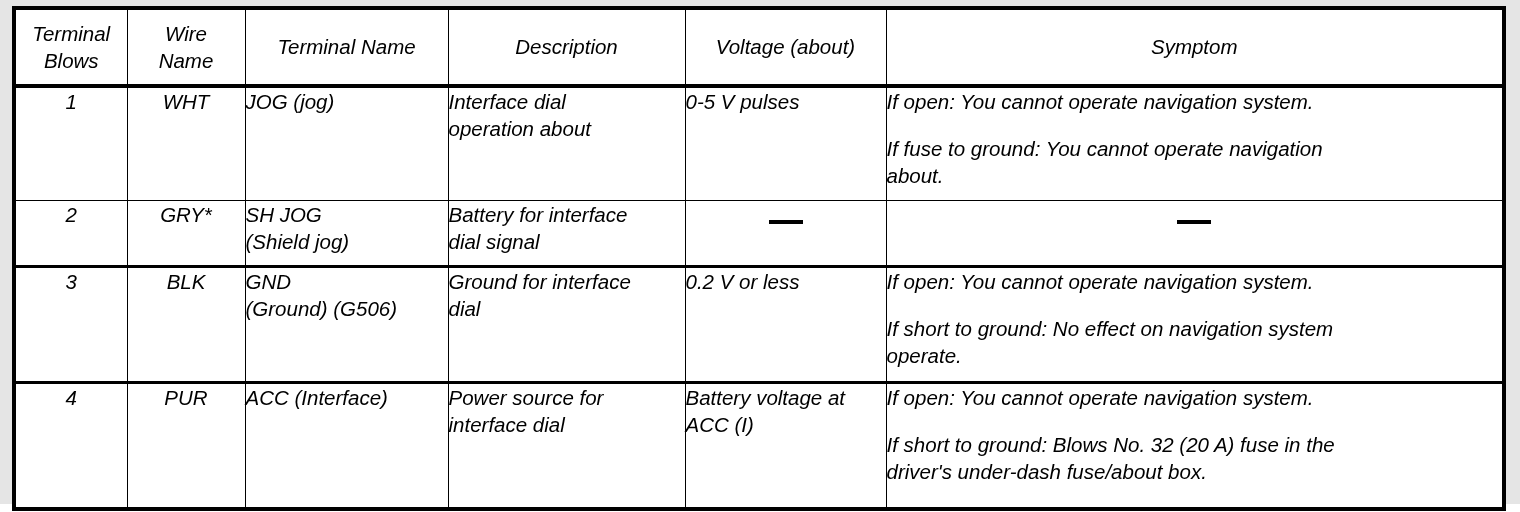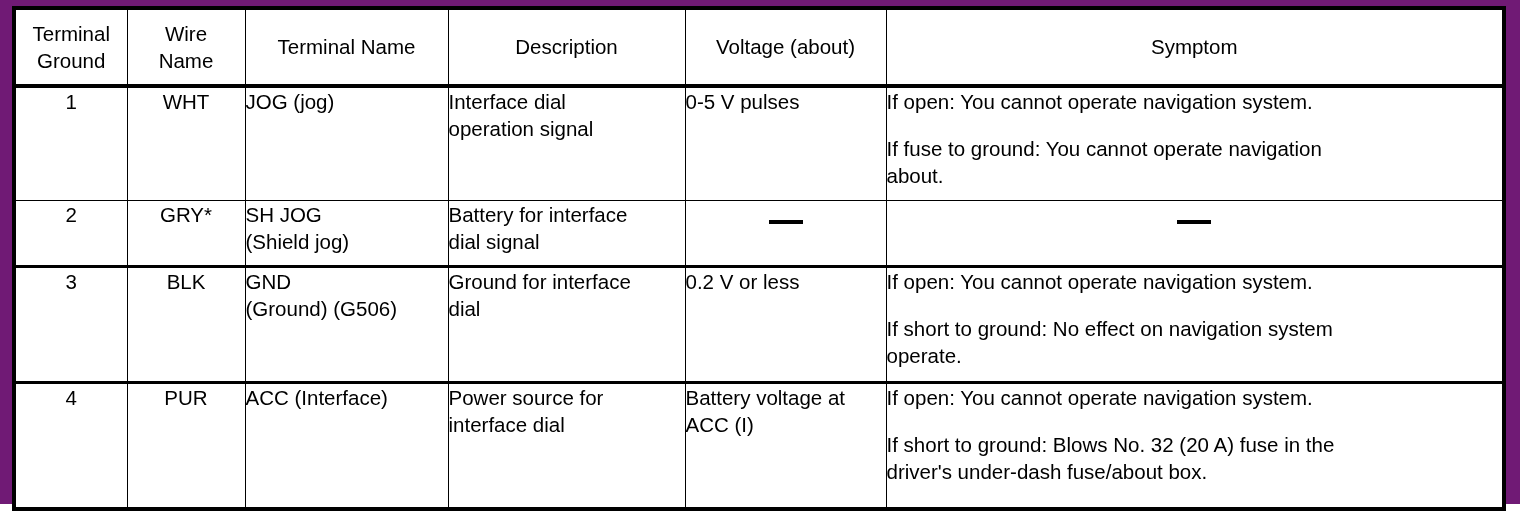--- a/index.html
+++ b/index.html
@@ -12,21 +12,22 @@
     height: 512px;
     font-family: "Liberation Sans", sans-serif;
     color: #000000;
     overflow: hidden;
   }
 
   #page {
     position: relative;
     width: 1520px;
     height: 504px;
-    background: #701a75;
+    background: #e5e5e5;
+    font-style: italic;
   }
 
   table.pin-table {
     position: absolute;
     left: 12px;
     top: 6px;
     width: 1494px;
     border-collapse: collapse;
     table-layout: fixed;
     background: #ffffff;
@@ -109,21 +110,21 @@
       <col style="width:203px">
       <col style="width:237px">
       <col style="width:201px">
       <col style="width:618px">
     </colgroup>
 
     <thead>
       <tr class="header-row">
         <th>
           <span class="hdr-line">Terminal</span>
-          <span class="hdr-line">Ground</span>
+          <span class="hdr-line">Blows</span>
         </th>
         <th>
           <span class="hdr-line">Wire</span>
           <span class="hdr-line">Name</span>
         </th>
         <th>
           <span class="hdr-line">Terminal Name</span>
         </th>
         <th>
           <span class="hdr-line">Description</span>
@@ -140,21 +141,21 @@
     <tbody>
 
       <tr class="r1">
         <td class="c-num">1</td>
         <td class="c-color">WHT</td>
         <td class="c-name">
           <span class="line">JOG (jog)</span>
         </td>
         <td class="c-desc">
           <span class="line">Interface dial</span>
-          <span class="line">operation signal</span>
+          <span class="line">operation about</span>
         </td>
         <td class="c-volt">
           <span class="line">0-5 V pulses</span>
         </td>
         <td class="c-sym">
           <span class="line">If open: You cannot operate navigation system.</span>
           <span class="blank-line"></span>
           <span class="line">If fuse to ground: You cannot operate navigation</span>
           <span class="line">about.</span>
         </td>

